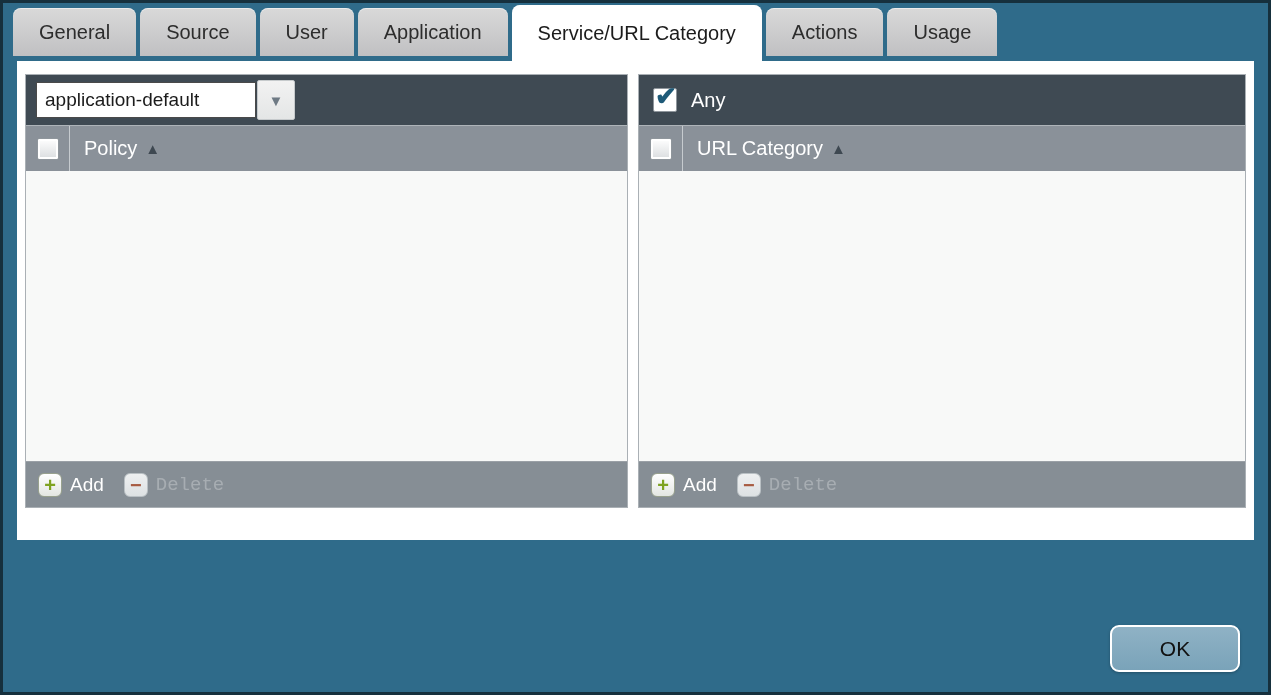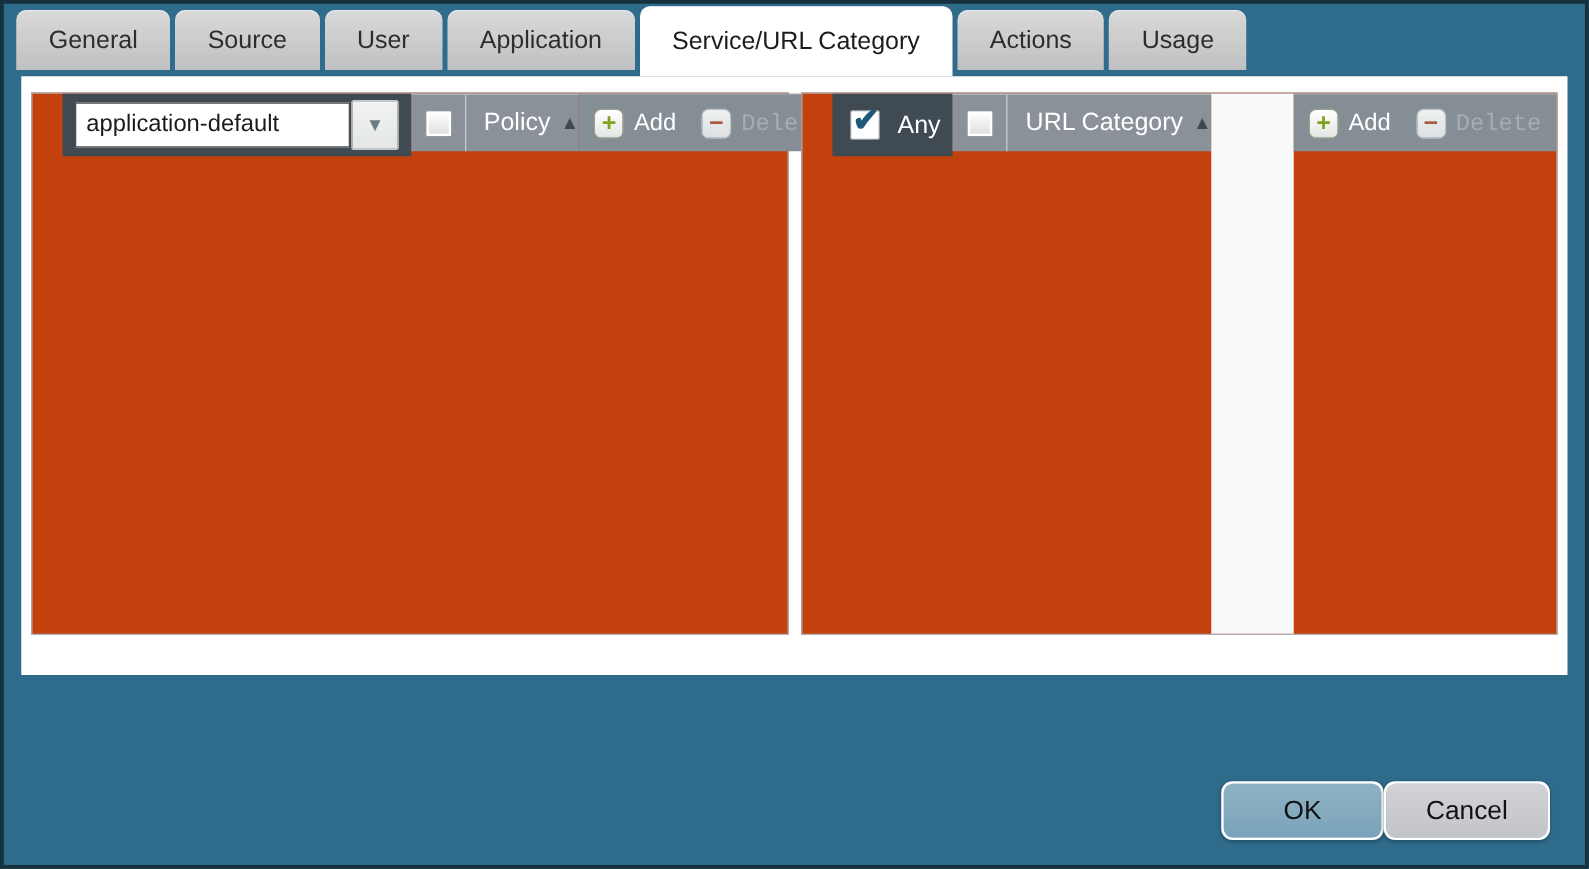--- a/index.html
+++ b/index.html
@@ -54,24 +54,23 @@
   .content {
     position: relative; z-index: 1;
     margin: 5px 14px 0 14px;
     height: 479px;
     background: #ffffff;
     padding: 13px 8px 0 8px;
     display: flex; gap: 10px;
   }
   .panel {
     height: 434px;
-    display: flex; flex-direction: row;
+    display: flex; flex-direction: column;
     border: 1px solid #aab0b5;
-    background: #c2410c;
-    padding-left: 24px;
+    background: #e5e5e5;
   }
   .panel.left { width: 606px; }
   .panel.right { width: 611px; }
   .panel-top {
     height: 50px; background: #3F4A53; flex: none;
     display: flex; align-items: center; padding: 0 10px;
   }
   .panel-header {
     height: 46px; background: #8A9199; flex: none;
     border-top: 1px solid #aeb4b9;
@@ -259,16 +258,15 @@
             </span>
           <span class="lbl">Delete</span>
         </button>
       </div>
     </div>
 
   </div>
 
   <div class="bottom">
     <button class="btn ok">OK</button>
-    <button class="btn cancel">Cancel</button>
   </div>
 
 </div>
 
 </body></html>

